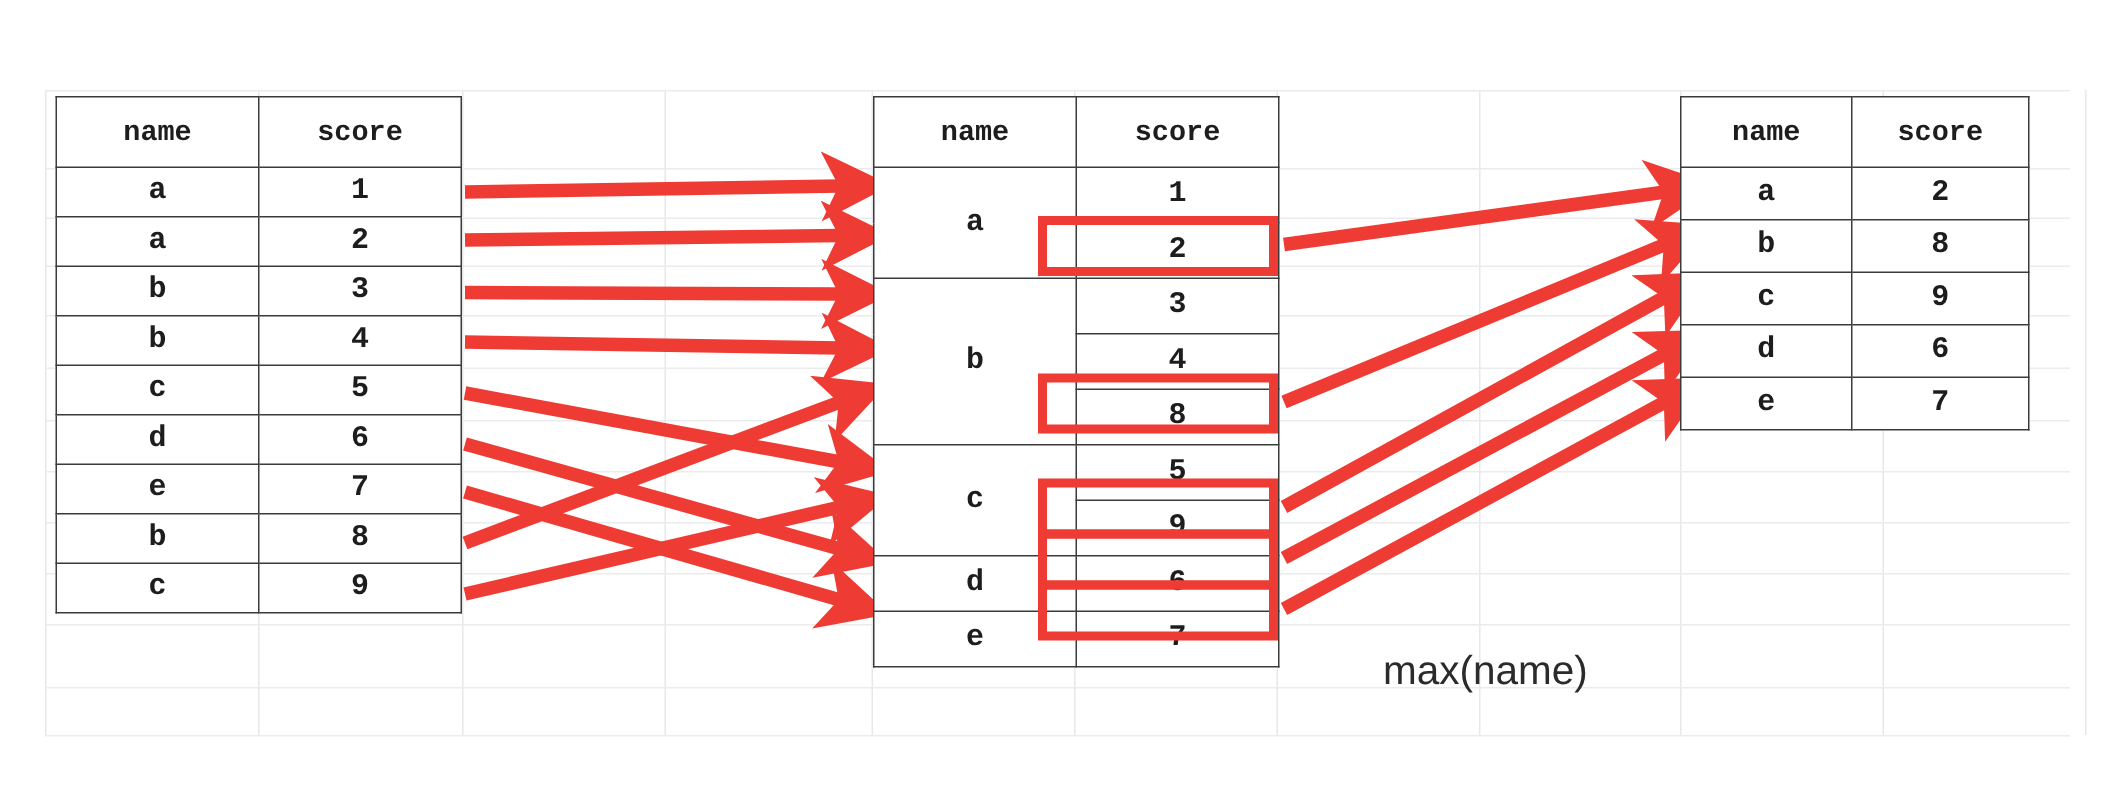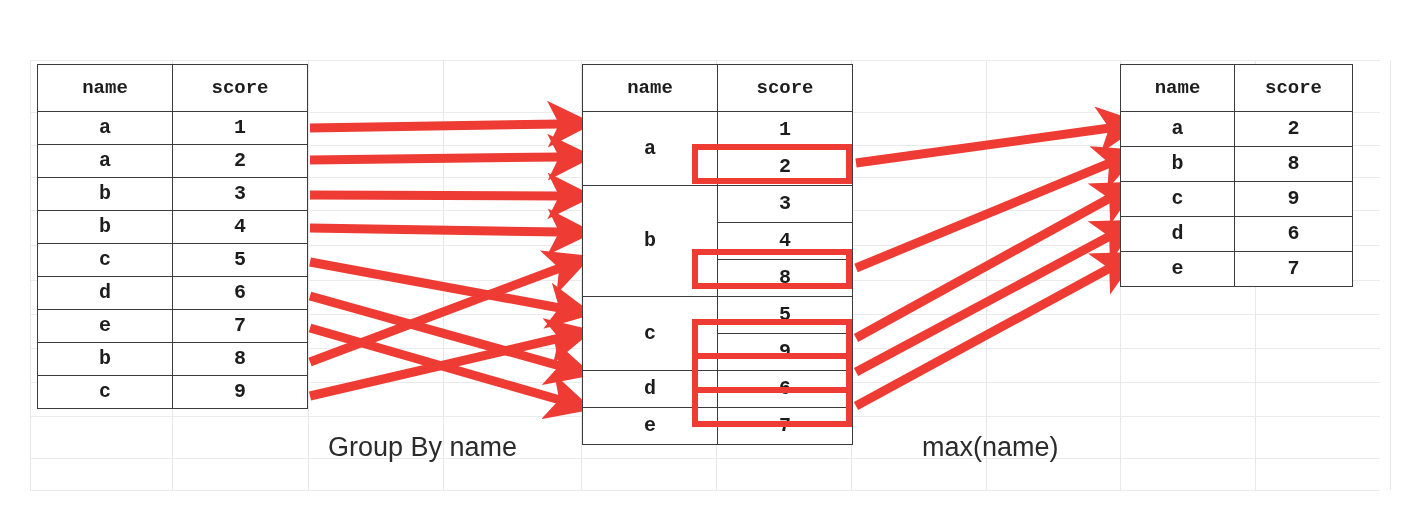--- a/index.html
+++ b/index.html
@@ -267,16 +267,15 @@
         <td class="c-name">d</td>
         <td class="c-score">6</td>
       </tr>
       <tr>
         <td class="c-name">e</td>
         <td class="c-score">7</td>
       </tr>
     </tbody>
   </table>
 
-  <div class="caption" id="caption-groupby">Group By name</div>
   <div class="caption" id="caption-max">max(name)</div>
 
 </div>
 
 </body></html>

